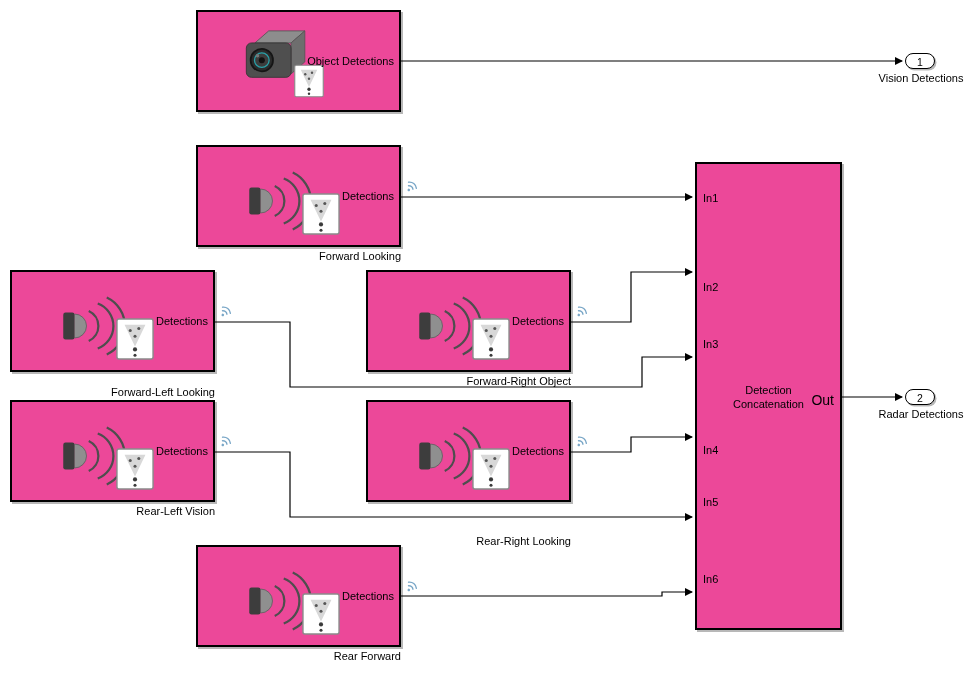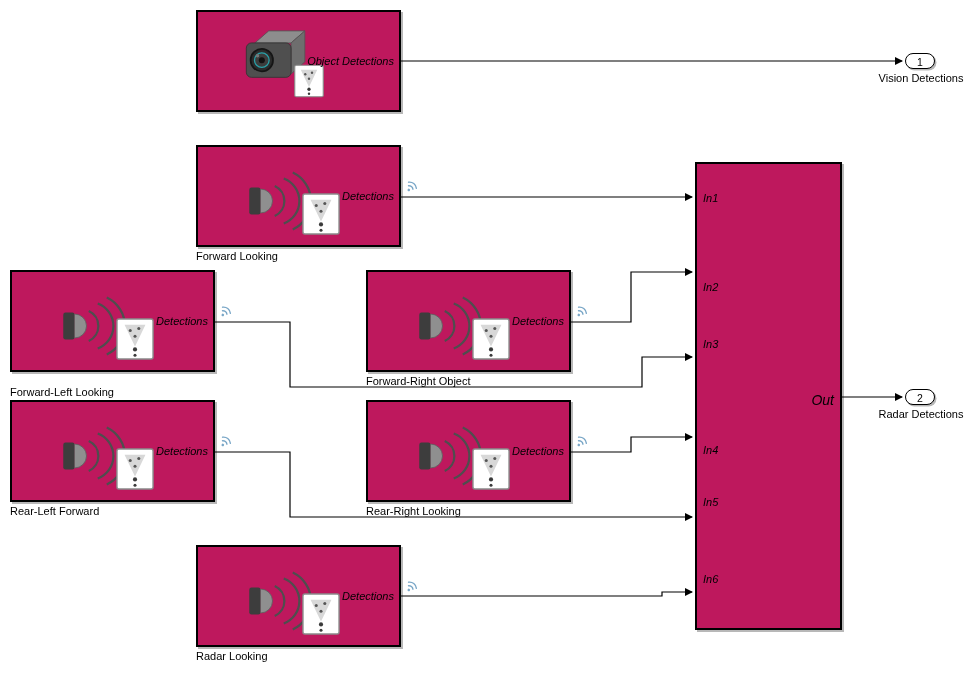--- a/index.html
+++ b/index.html
@@ -4,33 +4,32 @@
 <style>
   html,body{margin:0;padding:0;}
   body{
     width:971px;height:674px;position:relative;overflow:hidden;
     background:var(--background,#ffffff);
     font-family:"Liberation Sans", sans-serif;
     color:#000;
   }
   .canvas{position:absolute;inset:0;}
   .block{
-    position:absolute;background:#be185d;
+    position:absolute;background:#ec4899;
     border:2px solid var(--block_border,#000);
     box-shadow:2px 2px 0 rgba(0,0,0,.28);
     box-sizing:border-box;
-    font-style:italic;
   }
   .sensor-block{width:205px;height:102px;}
   .port-label{
     position:absolute;right:5px;top:50%;transform:translateY(-50%);
     font-size:11px;white-space:nowrap;
   }
   .caption{
-    position:absolute;text-align:left;font-size:11px;white-space:nowrap;
+    position:absolute;text-align:right;font-size:11px;white-space:nowrap;
   }
   .radar-svg{position:absolute;left:38px;top:24px;width:100px;height:60px;}
   .sensorbox-svg{position:absolute;left:104px;top:46px;width:38px;height:42px;}
   .camera-svg{position:absolute;left:36px;top:12px;width:78px;height:74px;}
   .camera-sensorbox{position:absolute;left:96px;top:52px;width:30px;height:34px;}
   .concat{width:147px;height:468px;padding-left:35px;}
   .in-label{position:absolute;left:6px;font-size:11px;}
   .out-label{position:absolute;right:6px;top:228px;font-size:14px;}
   .concat-title{
     position:absolute;left:50%;top:220px;transform:translateX(-50%);
@@ -156,43 +155,43 @@
 
   <div class="block sensor-block" style="left:10px;top:400px">
     <svg class="radar-svg">
         <use href="#sym-radar"></use>
       </svg>
     <svg class="sensorbox-svg">
         <use href="#sym-sensorbox"></use>
       </svg>
     <span class="port-label">Detections</span>
   </div>
-  <div class="caption" style="left:10px;top:505px;width:205px">Rear-Left Forward</div>
+  <div class="caption" style="left:10px;top:505px;width:205px">Rear-Left Vision</div>
 
   <div class="block sensor-block" style="left:366px;top:400px">
     <svg class="radar-svg">
         <use href="#sym-radar"></use>
       </svg>
     <svg class="sensorbox-svg">
         <use href="#sym-sensorbox"></use>
       </svg>
     <span class="port-label">Detections</span>
   </div>
-  <div class="caption" style="left:366px;top:505px;width:205px">Rear-Right Looking</div>
+  <div class="caption" style="left:366px;top:535px;width:205px">Rear-Right Looking</div>
 
   <div class="block sensor-block" style="left:196px;top:545px">
     <svg class="radar-svg">
         <use href="#sym-radar"></use>
       </svg>
     <svg class="sensorbox-svg">
         <use href="#sym-sensorbox"></use>
       </svg>
     <span class="port-label">Detections</span>
   </div>
-  <div class="caption" style="left:196px;top:650px;width:205px">Radar Looking</div>
+  <div class="caption" style="left:196px;top:650px;width:205px">Rear Forward</div>
 
   <svg class="wireless" style="left:404px;top:179px">
       <use href="#sym-wireless"></use>
     </svg>
   <svg class="wireless" style="left:218px;top:304px">
       <use href="#sym-wireless"></use>
     </svg>
   <svg class="wireless" style="left:574px;top:304px">
       <use href="#sym-wireless"></use>
     </svg>
@@ -206,20 +205,21 @@
       <use href="#sym-wireless"></use>
     </svg>
 
   <div class="block concat" style="left:695px;top:162px">
     <span class="in-label" style="top:28px">In1</span>
     <span class="in-label" style="top:117px">In2</span>
     <span class="in-label" style="top:174px">In3</span>
     <span class="in-label" style="top:280px">In4</span>
     <span class="in-label" style="top:332px">In5</span>
     <span class="in-label" style="top:409px">In6</span>
+    <div class="concat-title">Detection Concatenation</div>
     <span class="out-label">Out</span>
   </div>
 
   <div class="outport" style="left:905px;top:53px">
     <span>1</span>
   </div>
   <div class="outport-label" style="left:860px;top:72px;width:122px">Vision Detections</div>
 
   <div class="outport" style="left:905px;top:389px">
     <span>2</span>

